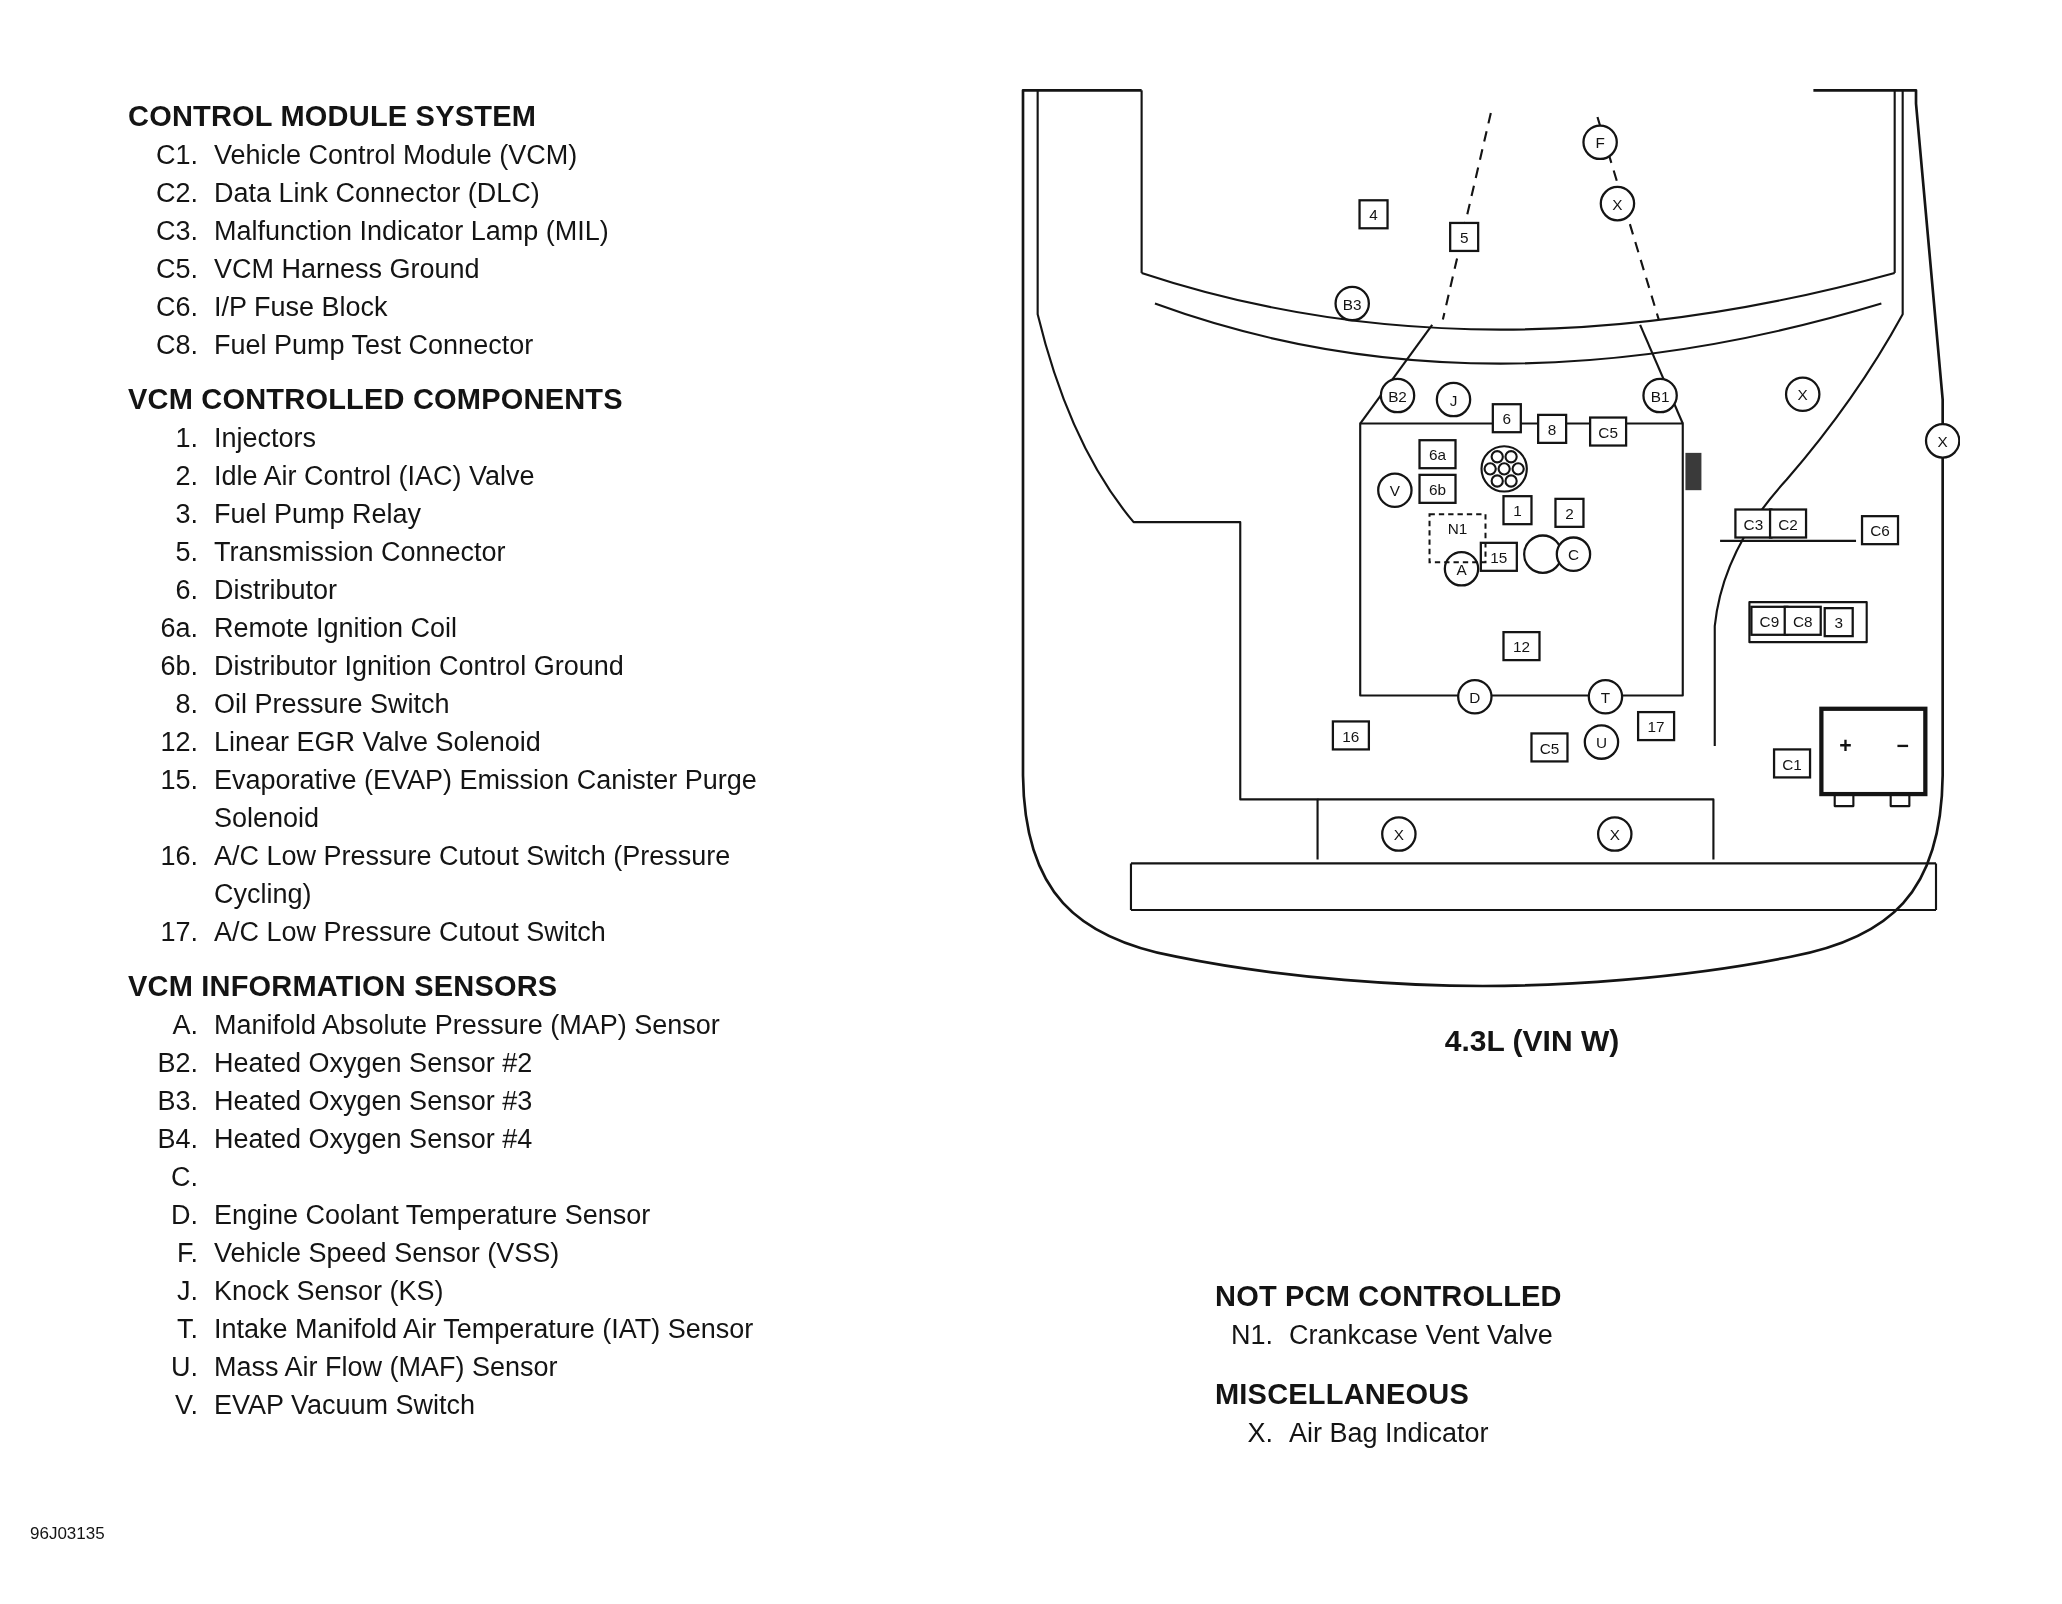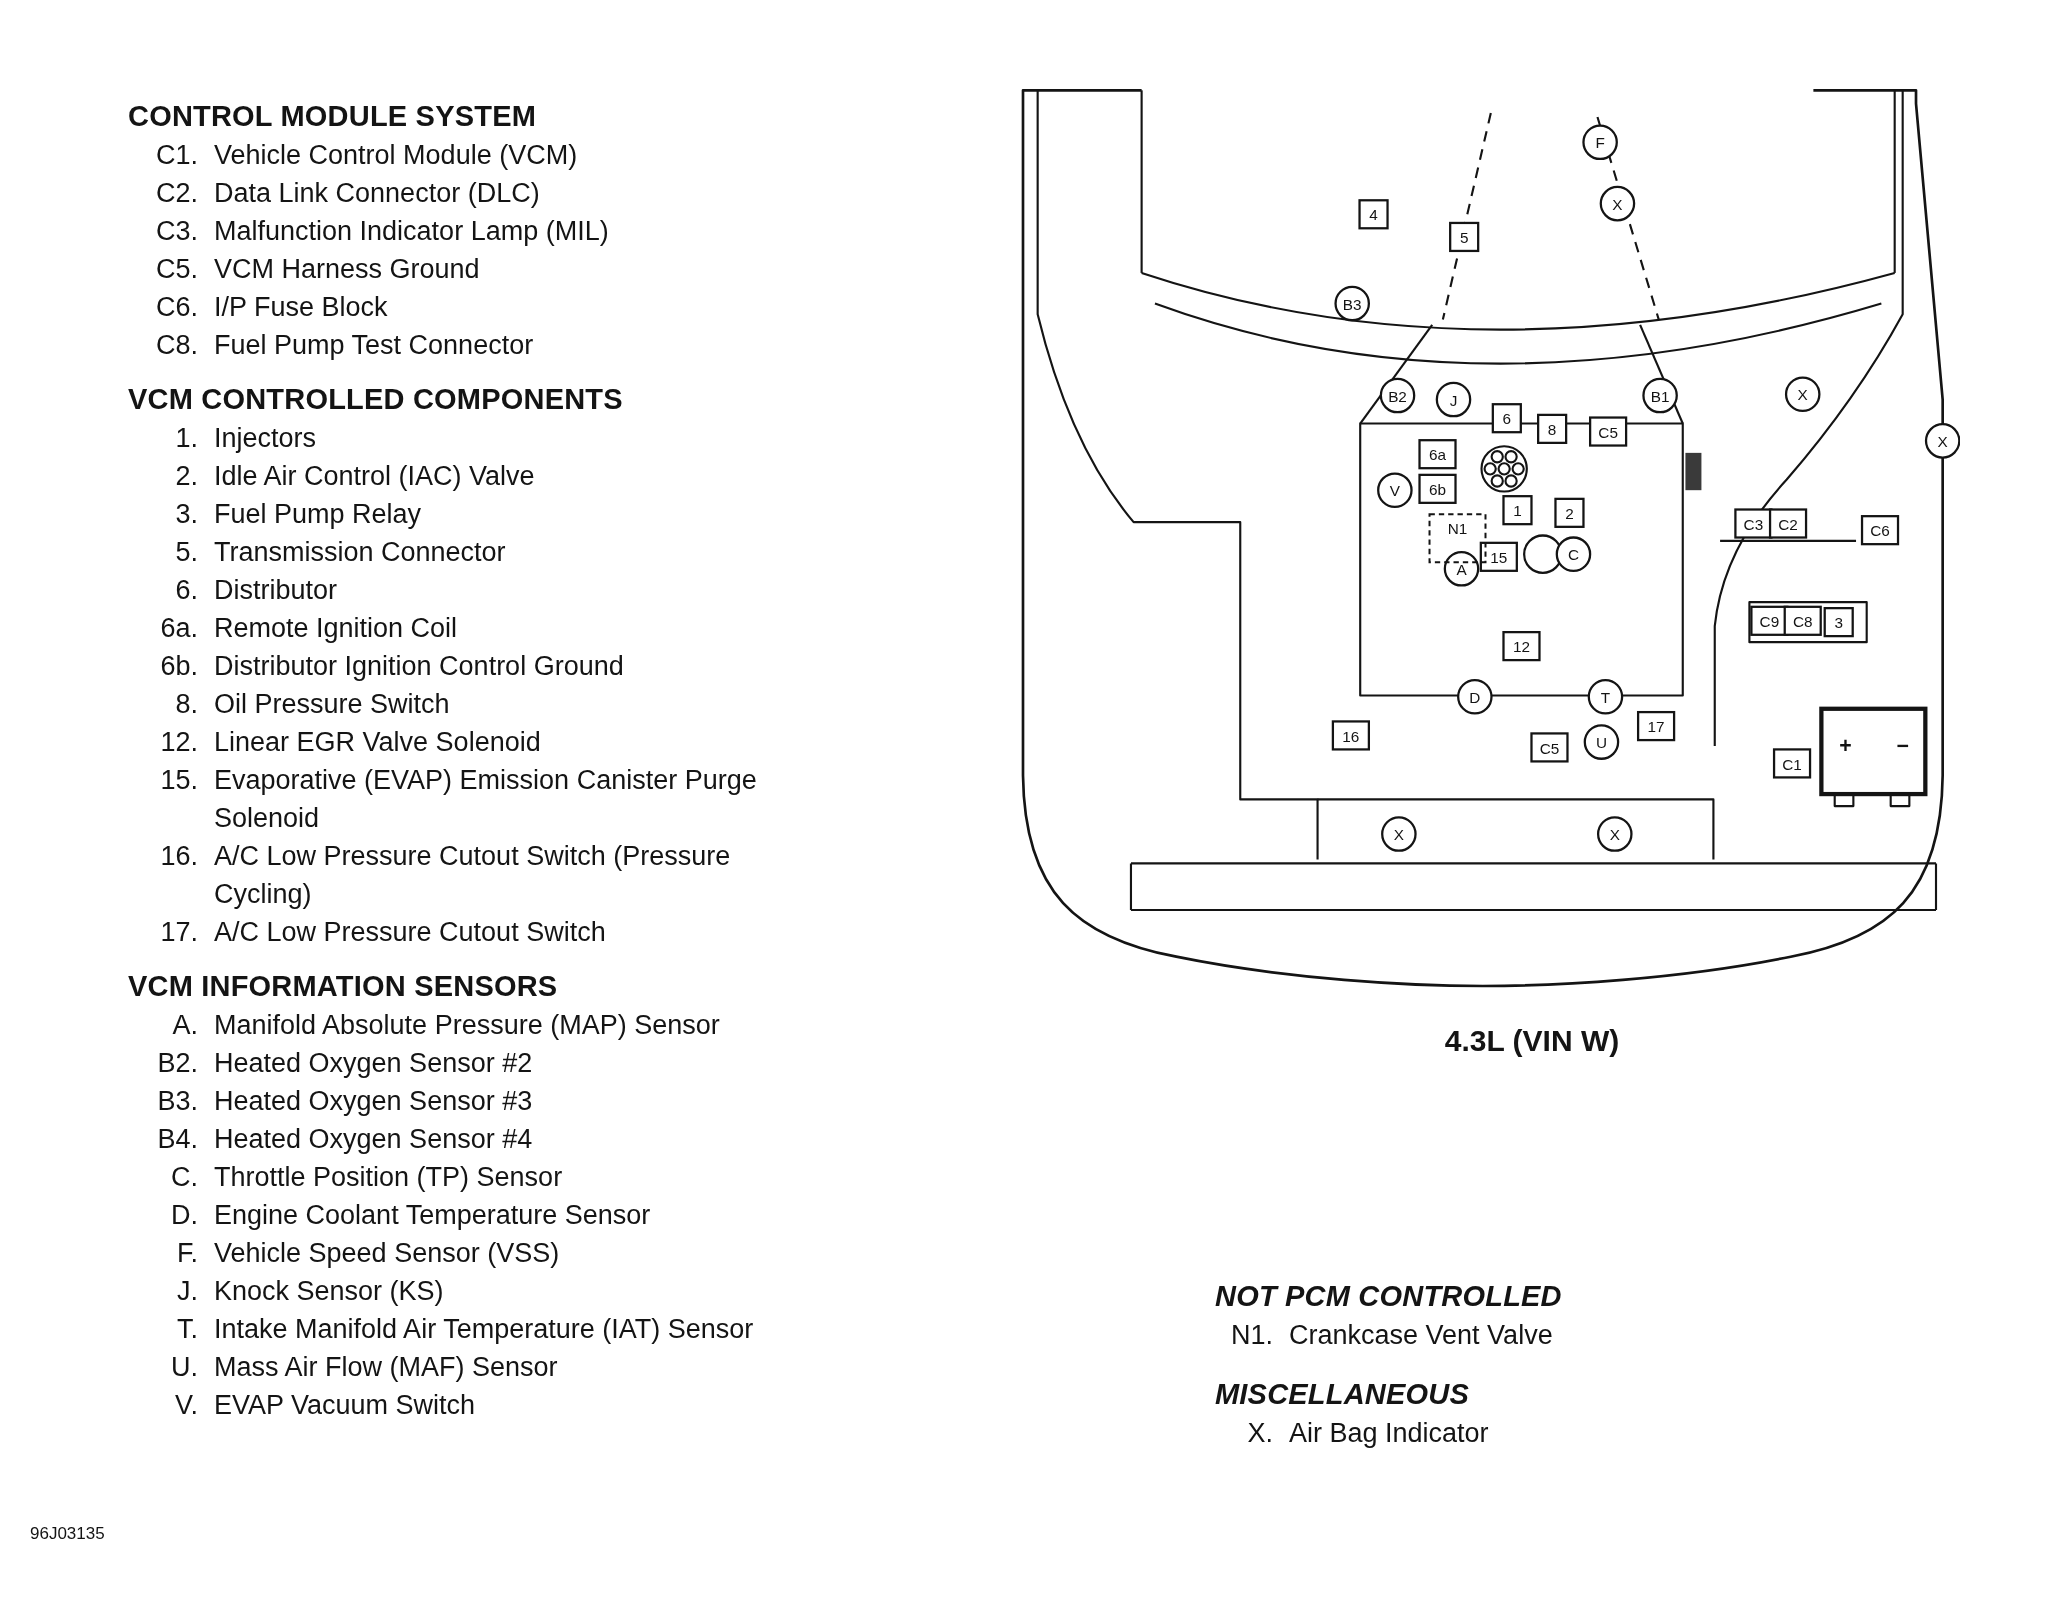--- a/index.html
+++ b/index.html
@@ -13,21 +13,21 @@
   .legend { position: absolute; left: 128px; top: 96px; width: 790px; }
   .sec-title {
     font-size: 29px; font-weight: bold; line-height: 40px;
     margin-top: 15px; letter-spacing: 0.2px;
   }
   .legend-section:first-child .sec-title { margin-top: 0; }
   .item { display: flex; font-size: 27px; line-height: 38px; }
   .lab { flex: 0 0 70px; width: 70px; text-align: right; }
   .txt { margin-left: 16px; width: 620px; }
   .notes { position: absolute; left: 1215px; top: 1276px; width: 700px; }
-  .notes .sec-title { margin-top: 20px; font-style: italic; }
+  .notes .sec-title { margin-top: 20px; }
   .notes .notes-section:first-child .sec-title { margin-top: 0; }
   .notes .lab { flex: 0 0 58px; width: 58px; }
   .notes .txt { width: 560px; }
   .caption {
     position: absolute; left: 1532px; top: 1024px; transform: translateX(-50%);
     font-size: 30px; font-weight: bold; white-space: nowrap;
   }
   .figure-id { position: absolute; left: 30px; top: 1524px; font-size: 17px; }
   .diagram { position: absolute; left: 1007px; top: 73px; width: 953px; height: 933px; }
   .outline { fill: none; stroke: #141414; stroke-width: 2; stroke-linejoin: round; }
@@ -141,21 +141,20 @@
       <div class="item">
         <span class="lab">B3.</span>
         <span class="txt">Heated Oxygen Sensor #3</span>
       </div>
       <div class="item">
         <span class="lab">B4.</span>
         <span class="txt">Heated Oxygen Sensor #4</span>
       </div>
       <div class="item">
         <span class="lab">C.</span>
-        <span class="txt">Throttle Position (TP) Sensor</span>
       </div>
       <div class="item">
         <span class="lab">D.</span>
         <span class="txt">Engine Coolant Temperature Sensor</span>
       </div>
       <div class="item">
         <span class="lab">F.</span>
         <span class="txt">Vehicle Speed Sensor (VSS)</span>
       </div>
       <div class="item">

